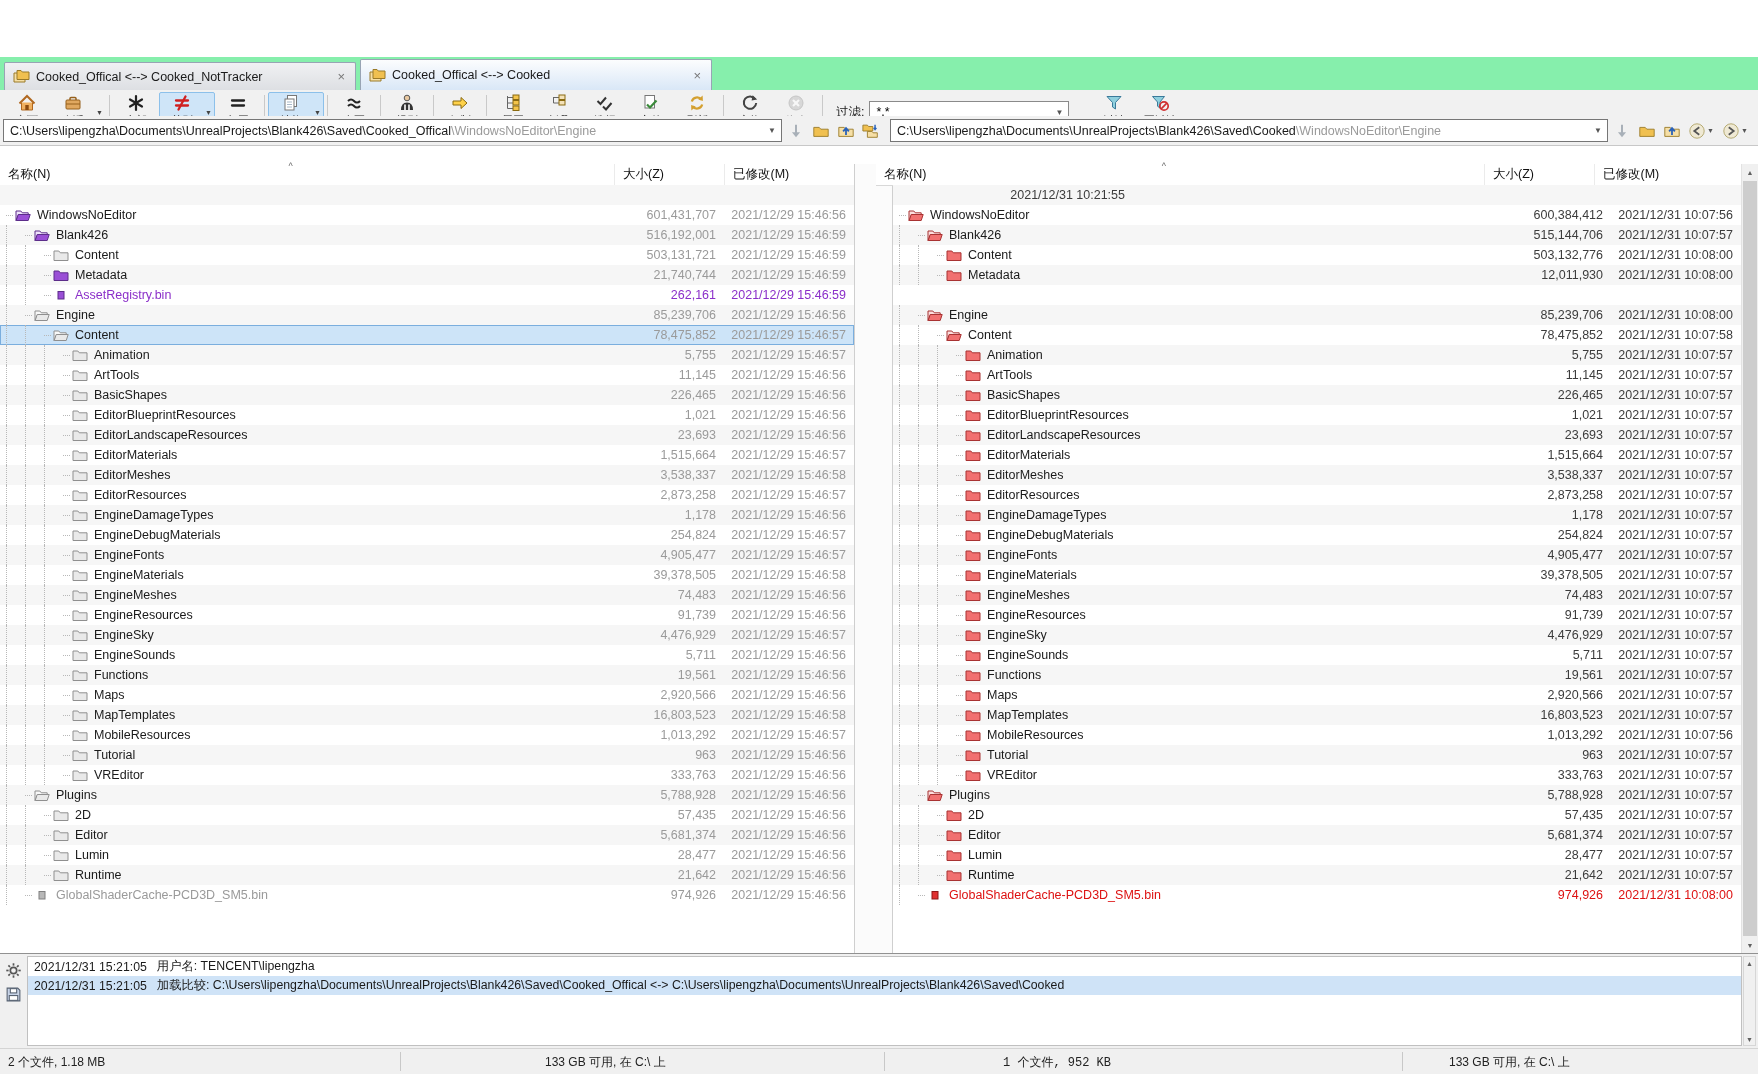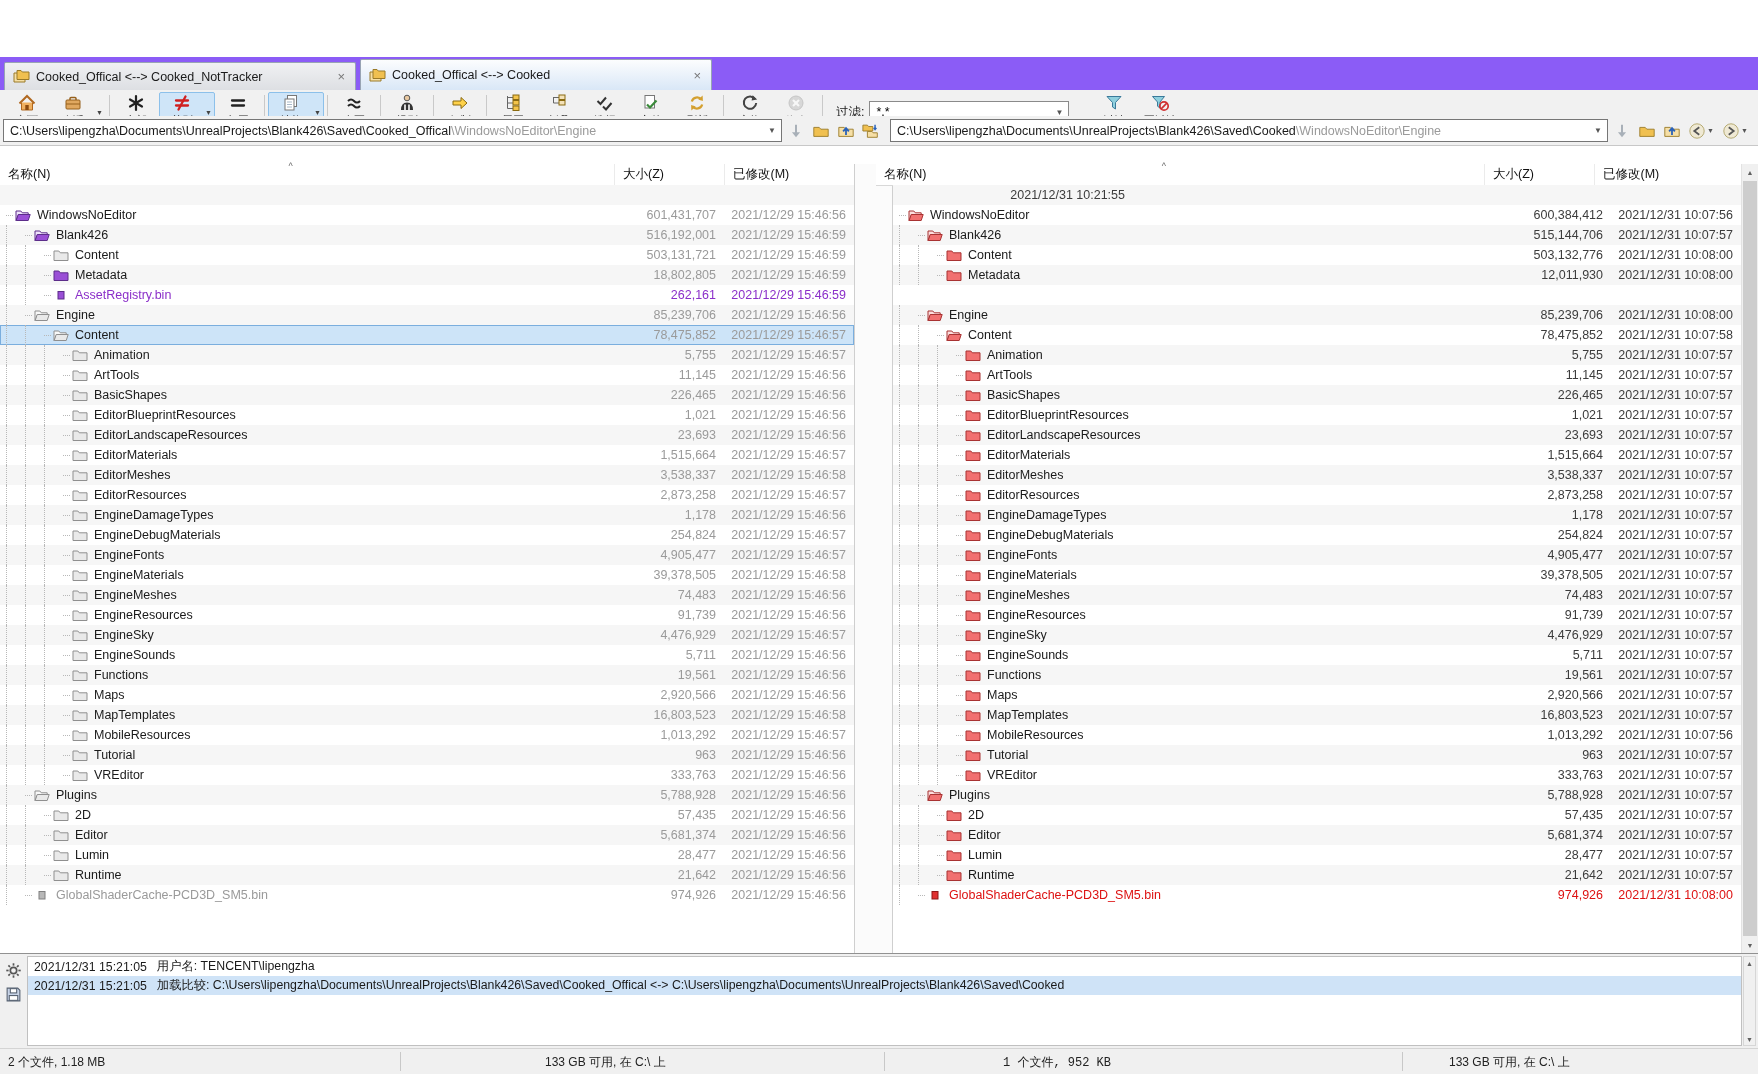--- a/index.html
+++ b/index.html
@@ -10,21 +10,21 @@
   .app-icon{margin:0 8px 0 10px;width:17px;height:17px;display:flex;}
   .title-text{font-size:13px;color:#111;}
   .wc{position:absolute;right:0;top:0;height:31px;display:flex;}
   .wc-btn{width:46px;height:31px;display:flex;align-items:center;justify-content:center;font-size:12px;color:#333;}
   .wc-sq{width:9px;height:9px;border:1px solid #333;display:block;}
   
   .menubar{position:absolute;top:31px;left:0;right:0;height:26px;background:#f3f3f3;display:flex;align-items:center;padding-left:6px;}
   .menu-item{font-size:12.5px;padding:4px 9px;color:#111;}
   .update-link{margin-left:auto;margin-right:12px;font-size:12px;color:#0563c1;text-decoration:underline;}
   
-  .tabbar{position:absolute;top:57px;left:0;right:0;height:33px;background:#8b5cf6;display:flex;align-items:flex-end;padding-left:4px;}
+  .tabbar{position:absolute;top:57px;left:0;right:0;height:33px;background:#86efac;display:flex;align-items:flex-end;padding-left:4px;}
   .tab{height:28px;width:352px;background:linear-gradient(#f0f1f3,#dddfe3);border:1px solid #98a4b4;border-bottom:none;border-radius:2px 2px 0 0;display:flex;align-items:center;padding:0 8px;margin-right:4px;box-sizing:border-box;}
   .tab.active{height:31px;background:linear-gradient(#fcfdfe,#d9e7f7);}
   .tab .ticon16{margin-right:6px;display:flex;}
   .tab-label{font-size:12.5px;white-space:nowrap;overflow:hidden;}
   .tab-close{margin-left:auto;color:#777;font-size:13px;padding:0 2px;}
   
   .toolbar{position:absolute;top:90px;left:0;right:0;height:44px;background:#f1f1f1;border-bottom:1px solid #d5d5d5;display:flex;align-items:center;padding-left:4px;}
   .tbtn{width:46px;height:41px;display:flex;flex-direction:column;align-items:center;justify-content:flex-start;position:relative;border:1px solid transparent;border-radius:2px;box-sizing:border-box;}
   .tbtn.wdd{width:56px;padding-right:10px;}
   .tbtn .ticon{height:21px;display:flex;align-items:center;justify-content:center;}
@@ -476,21 +476,21 @@
               <span class="guide"></span>
               <span class="guide"></span>
               <span class="stub"></span>
               <span class="ricon">
                 <svg width="16" height="16" viewBox="0 0 16 16">
                   <path d="M1 13.5 V4 H5.8 L7.3 5.8 H15 V13.5 Z" fill="#9a4fd6" stroke="#5c2d8a"></path>
                 </svg>
               </span>
               <span class="rname">Metadata</span>
             </span>
-            <span class="cell-size" style="color: rgb(154, 154, 154);">18,802,805</span>
+            <span class="cell-size" style="color: rgb(154, 154, 154);">21,740,744</span>
             <span class="cell-date" style="color: rgb(154, 154, 154);">2021/12/29 15:46:59</span>
           </div>
           <div class="row odd">
             <span class="cell-name" style="width: 614px; flex: 0 0 614px; color: rgb(139, 47, 201);">
               <span class="guide"></span>
               <span class="guide"></span>
               <span class="stub"></span>
               <span class="ricon">
                 <svg width="16" height="16" viewBox="0 0 16 16">
                   <rect x="5" y="4.5" width="6" height="7.5" fill="#9a4fd6" stroke="#5c2d8a"></rect>

